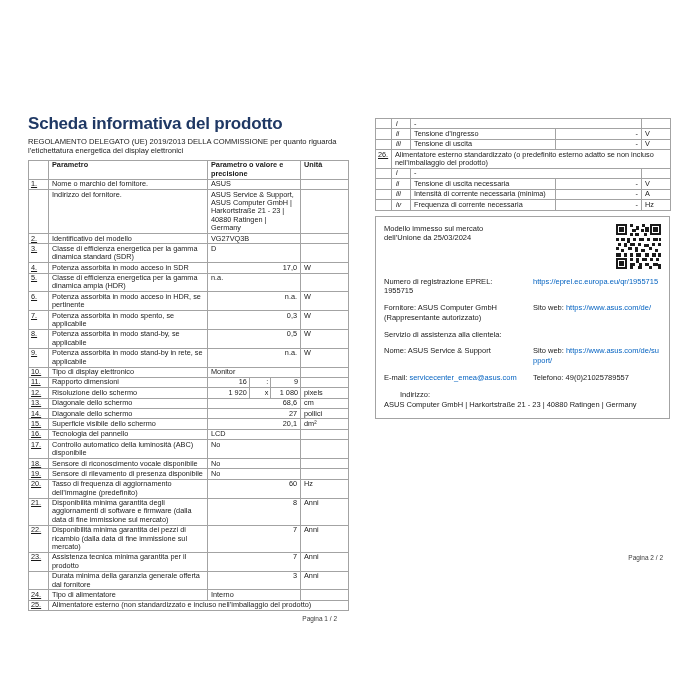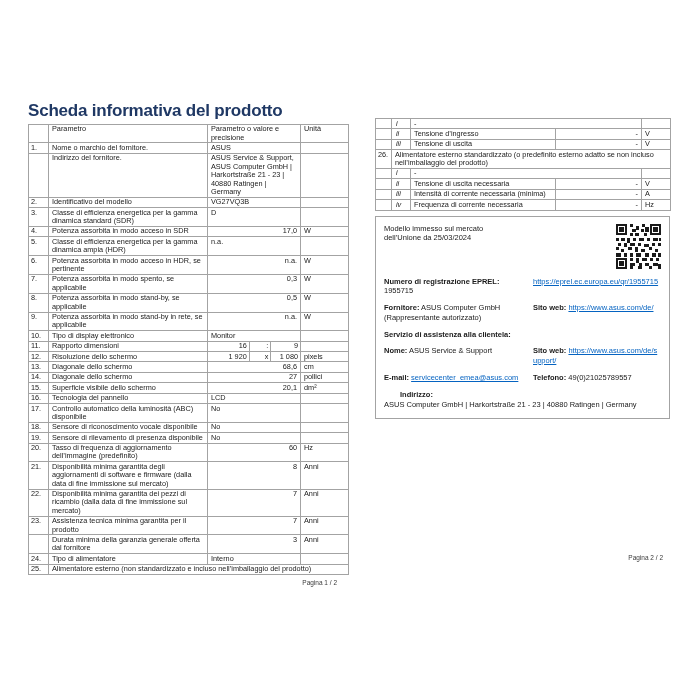--- a/index.html
+++ b/index.html
@@ -2,61 +2,62 @@
 <html><head>
 <meta charset="utf-8">
 <style>
   html,body{margin:0;padding:0;}
   body{
     width:700px;height:700px;position:relative;background:#ffffff;
     font-family:"Liberation Sans","DejaVu Sans",sans-serif;
     color:#1a1a1a;-webkit-font-smoothing:antialiased;
   }
   
-  .page1{position:absolute;left:28px;top:102px;width:320px;}
+  .page1{position:absolute;left:28px;top:115px;width:320px;}
   .doc-title{font-size:17px;font-weight:bold;color:#1f3864;line-height:1.1;margin:0 0 3px 0;letter-spacing:-0.2px;}
   .doc-subtitle{font-size:7.6px;line-height:1.2;color:#1a1a1a;margin:0 0 5px 0;}
   table{border-collapse:collapse;table-layout:fixed;}
   .t1{width:320px;}
   .t2{width:295px;}
   td{border:1px solid #a3a3a3;padding:0.5px 3px;vertical-align:top;
      font-size:7.3px;line-height:1.15;word-wrap:break-word;}
-  .t1 .hdr td{font-weight:normal;margin-left:25px;}
-  .c-num{padding-left:2px;padding-right:1px;}
+  .t1 .hdr td{font-weight:bold;margin-left:25px;}
+  .c-num{padding-left:2px;padding-right:1px;text-decoration:underline;}
   .a-left{text-align:left;}
   .a-right{text-align:right;}
   .a-center{text-align:left;}
   .p0{padding:0;}
   .split{display:flex;width:100%;height:100%;}
   .split span{display:block;text-align:right;padding:0.5px 2px;}
   .split .s1{flex:0 0 40%;border-right:1px solid #a3a3a3;}
   .split .s2{flex:0 0 18%;border-right:1px solid #a3a3a3;}
   .split .s3{flex:1;}
   
   .page2{position:absolute;left:375px;top:118px;width:295px;}
   .t2 .c-letter{font-style:italic;padding-left:4px;}
   .info-box{border:1px solid #a3a3a3;margin-top:5px;padding:7px 8px 8px 8px;
     display:grid;grid-template-columns:1fr 128px;column-gap:14px;
     font-size:7.5px;line-height:1.3;}
   .box-row{margin-bottom:7px;}
   .box-row.tight{margin-bottom:1px;margin-left:16px;}
   .span2{grid-column:1 / span 2;}
-  .blabel{font-weight:bold;}
-  .link{color:#0563c1;text-decoration:underline;word-break:break-all;cursor:pointer;}
+  .blabel{font-weight:normal;}
+  .link{color:#0563c1;word-break:break-all;cursor:pointer;}
   .qr-wrap{justify-self:end;}
   .market-row{min-height:46px;}
   
   .footer1{font-size:6.5px;color:#3a3a3a;text-align:right;margin-top:4px;padding-right:11px;}
   .footer2{position:absolute;left:375px;top:554px;width:288px;font-size:6.5px;color:#3a3a3a;text-align:right;}
 </style>
 </head>
 <body>
 
 <div class="page1">
   <div class="doc-title">Scheda informativa del prodotto</div>
+  <div class="doc-subtitle">REGOLAMENTO DELEGATO (UE) 2019/2013 DELLA COMMISSIONE per quanto riguarda l’etichettatura energetica dei display elettronici</div>
   <table class="t1">
     <colgroup>
         <col style="width:20px">
         <col style="width:159px">
         <col style="width:93px">
         <col style="width:48px">
       </colgroup>
     <tbody id="p1-body">
       <tr class="hdr">
         <td></td>

